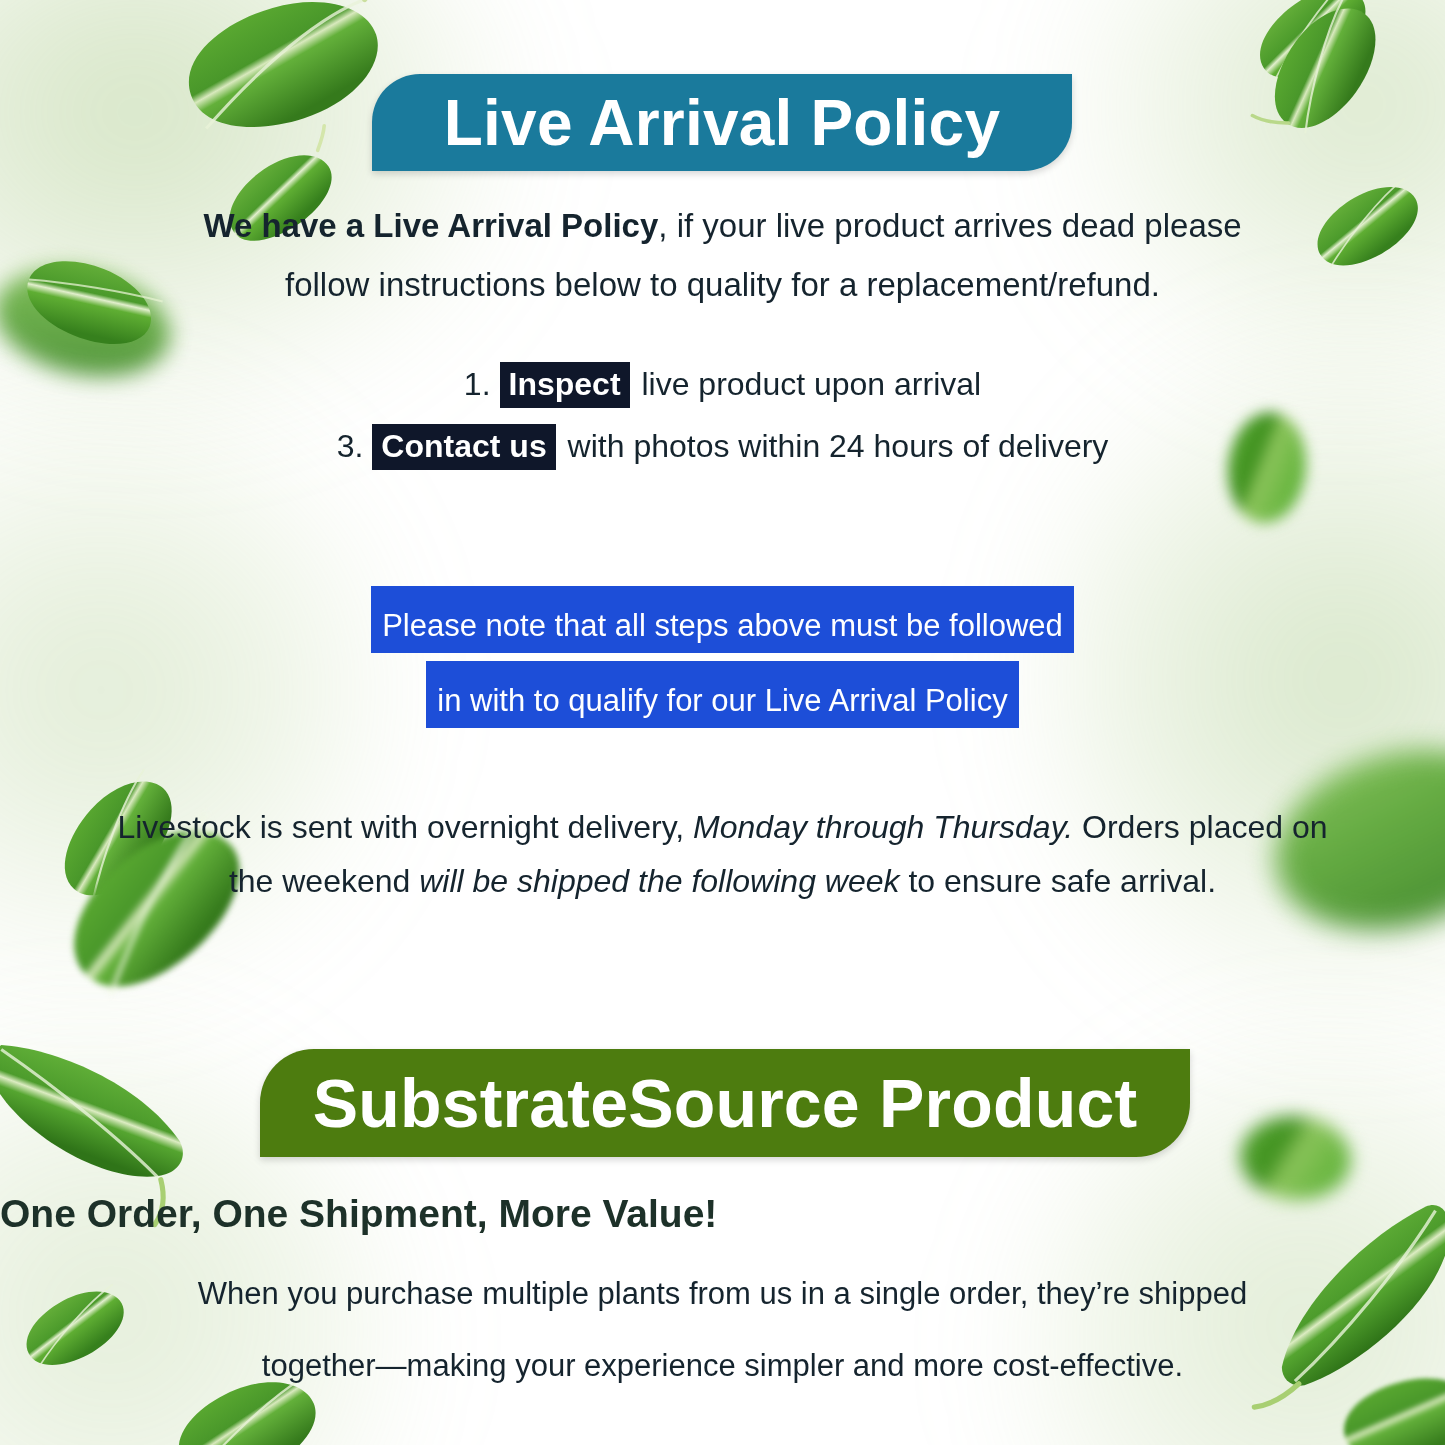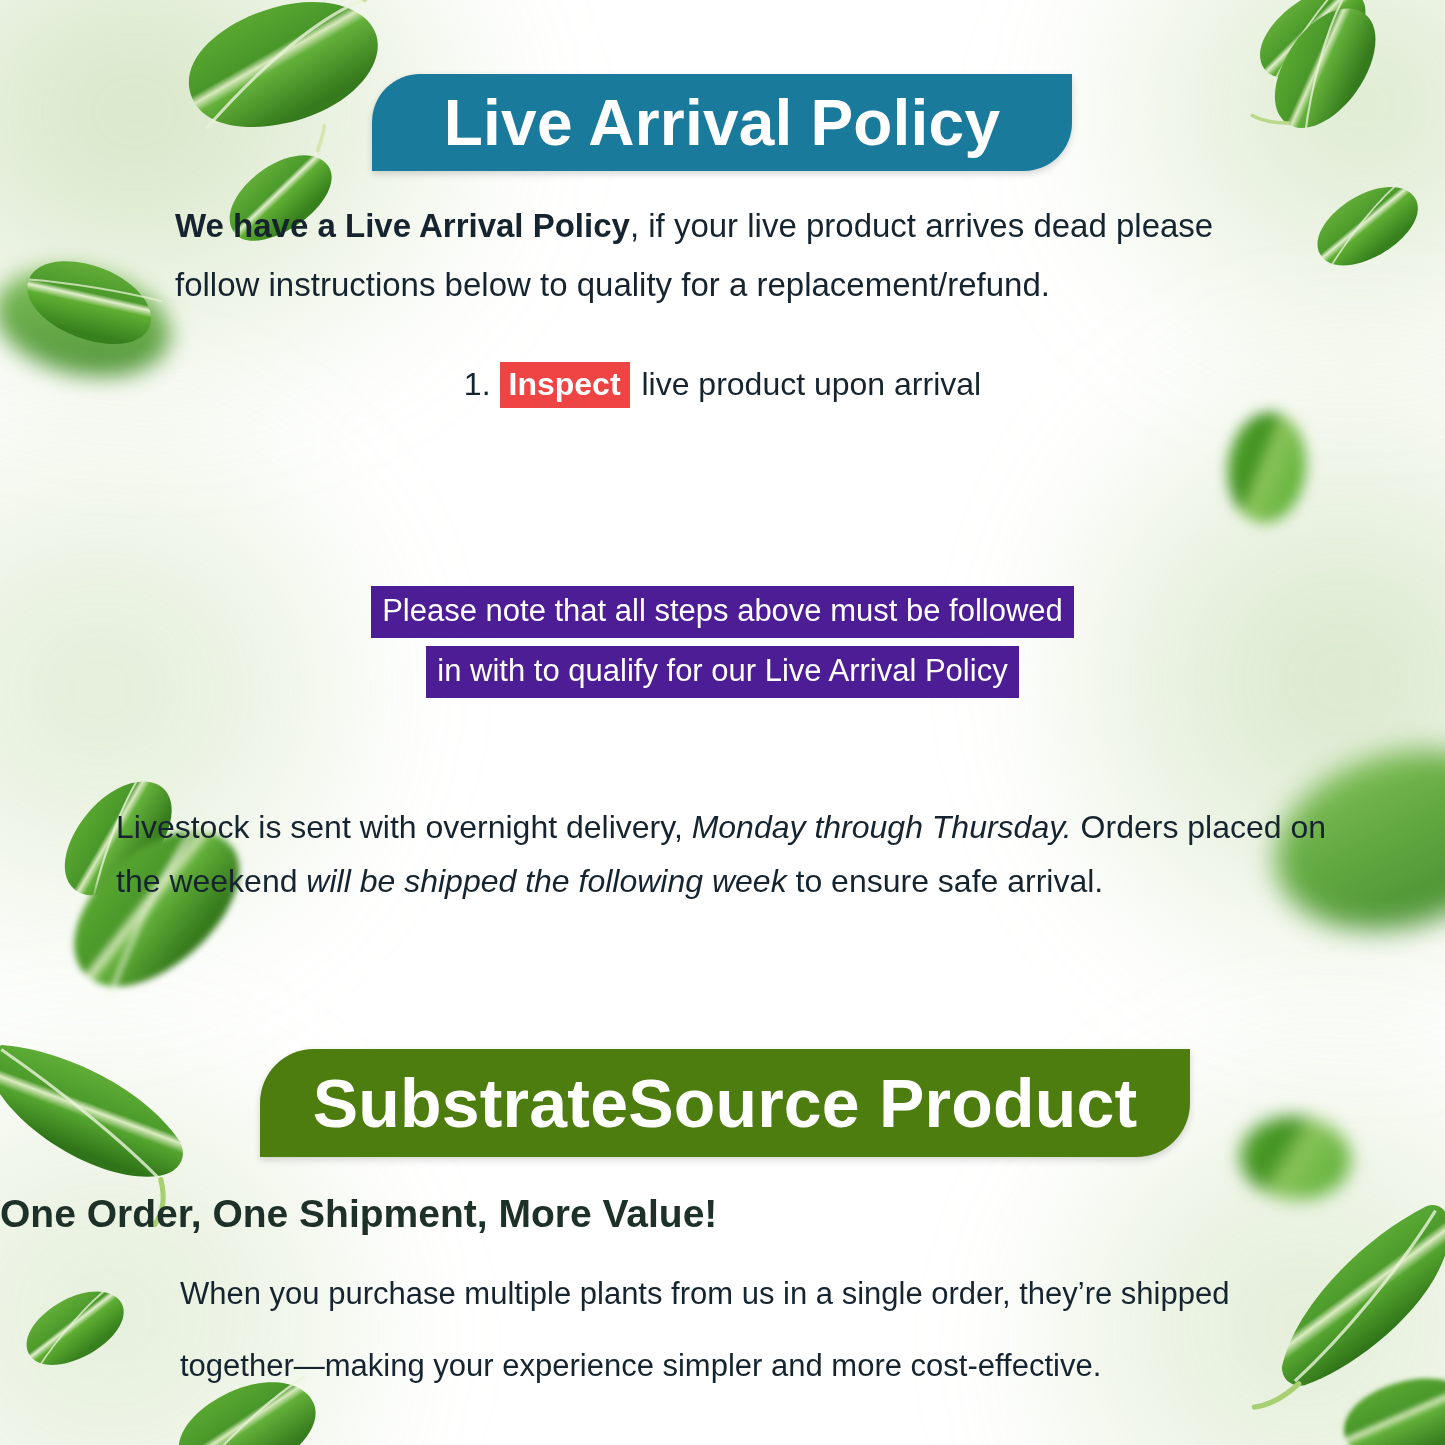--- a/index.html
+++ b/index.html
@@ -70,21 +70,21 @@
     width: 930px; height: 108px;
     background: #4d7c0f;
     border-radius: 54px 0 54px 0;
     font-size: 68px;
   }
 
   
   .para {
     position: absolute;
     left: 0; right: 0;
-    text-align: left;
+    text-align: center;
     color: #15242e;
   }
   #intro-para {
     top: 196px;
     font-size: 33px;
     line-height: 59px;
     padding: 0 175px;
     font-weight: 500;
   }
   #intro-para .b { font-weight: bold; }
@@ -97,41 +97,41 @@
     text-align: center;
   }
   .step {
     font-size: 32px;
     line-height: 62px;
     color: #15242e;
     white-space: nowrap;
   }
   .num { margin-right: 6px; }
   .hl-dark {
-    background: #ef4444;
+    background: #0f172a;
     color: #ffffff;
     font-weight: bold;
     padding: 4px 9px 6px 9px;
     margin: 0 3px;
   }
 
   
   #note-block {
     position: absolute;
     left: 0; right: 0;
     top: 586px;
     text-align: center;
   }
   .note-line {
     display: inline-block;
-    background: #4c1d95;
+    background: #1d4ed8;
     color: #ffffff;
     font-size: 31px;
     font-weight: 500;
-    padding: 7px 11px 9px 11px;
+    padding: 22px 11px 9px 11px;
     white-space: nowrap;
   }
   #note-line-2-wrap { margin-top: 8px; }
 
   
   #shipping-para {
     top: 800px;
     font-size: 32px;
     line-height: 54px;
     padding: 0 116px;
@@ -340,20 +340,23 @@
       <span class="b">We have a Live Arrival Policy</span><span>, if your live product arrives dead please follow instructions below to quality for a replacement/refund.</span>
     </div>
 
     <div id="steps">
 
       <div class="step">
         <span class="num">1.</span><span class="hl-dark">Inspect</span> <span>live product upon arrival</span>
       </div>
 
 
+      <div class="step">
+        <span class="num">3.</span><span class="hl-dark">Contact us</span> <span>with photos within 24 hours of delivery</span>
+      </div>
 
     </div>
 
     <div id="note-block">
       <div><span class="note-line">Please note that all steps above must be followed</span></div>
       <div id="note-line-2-wrap"><span class="note-line">in with to qualify for our Live Arrival Policy</span></div>
     </div>
 
     <div class="para" id="shipping-para">
       <span>Livestock is sent with overnight delivery, </span><i>Monday through Thursday.</i><span> Orders placed on the weekend </span><i>will be shipped the following week</i><span> to ensure safe arrival.</span>

